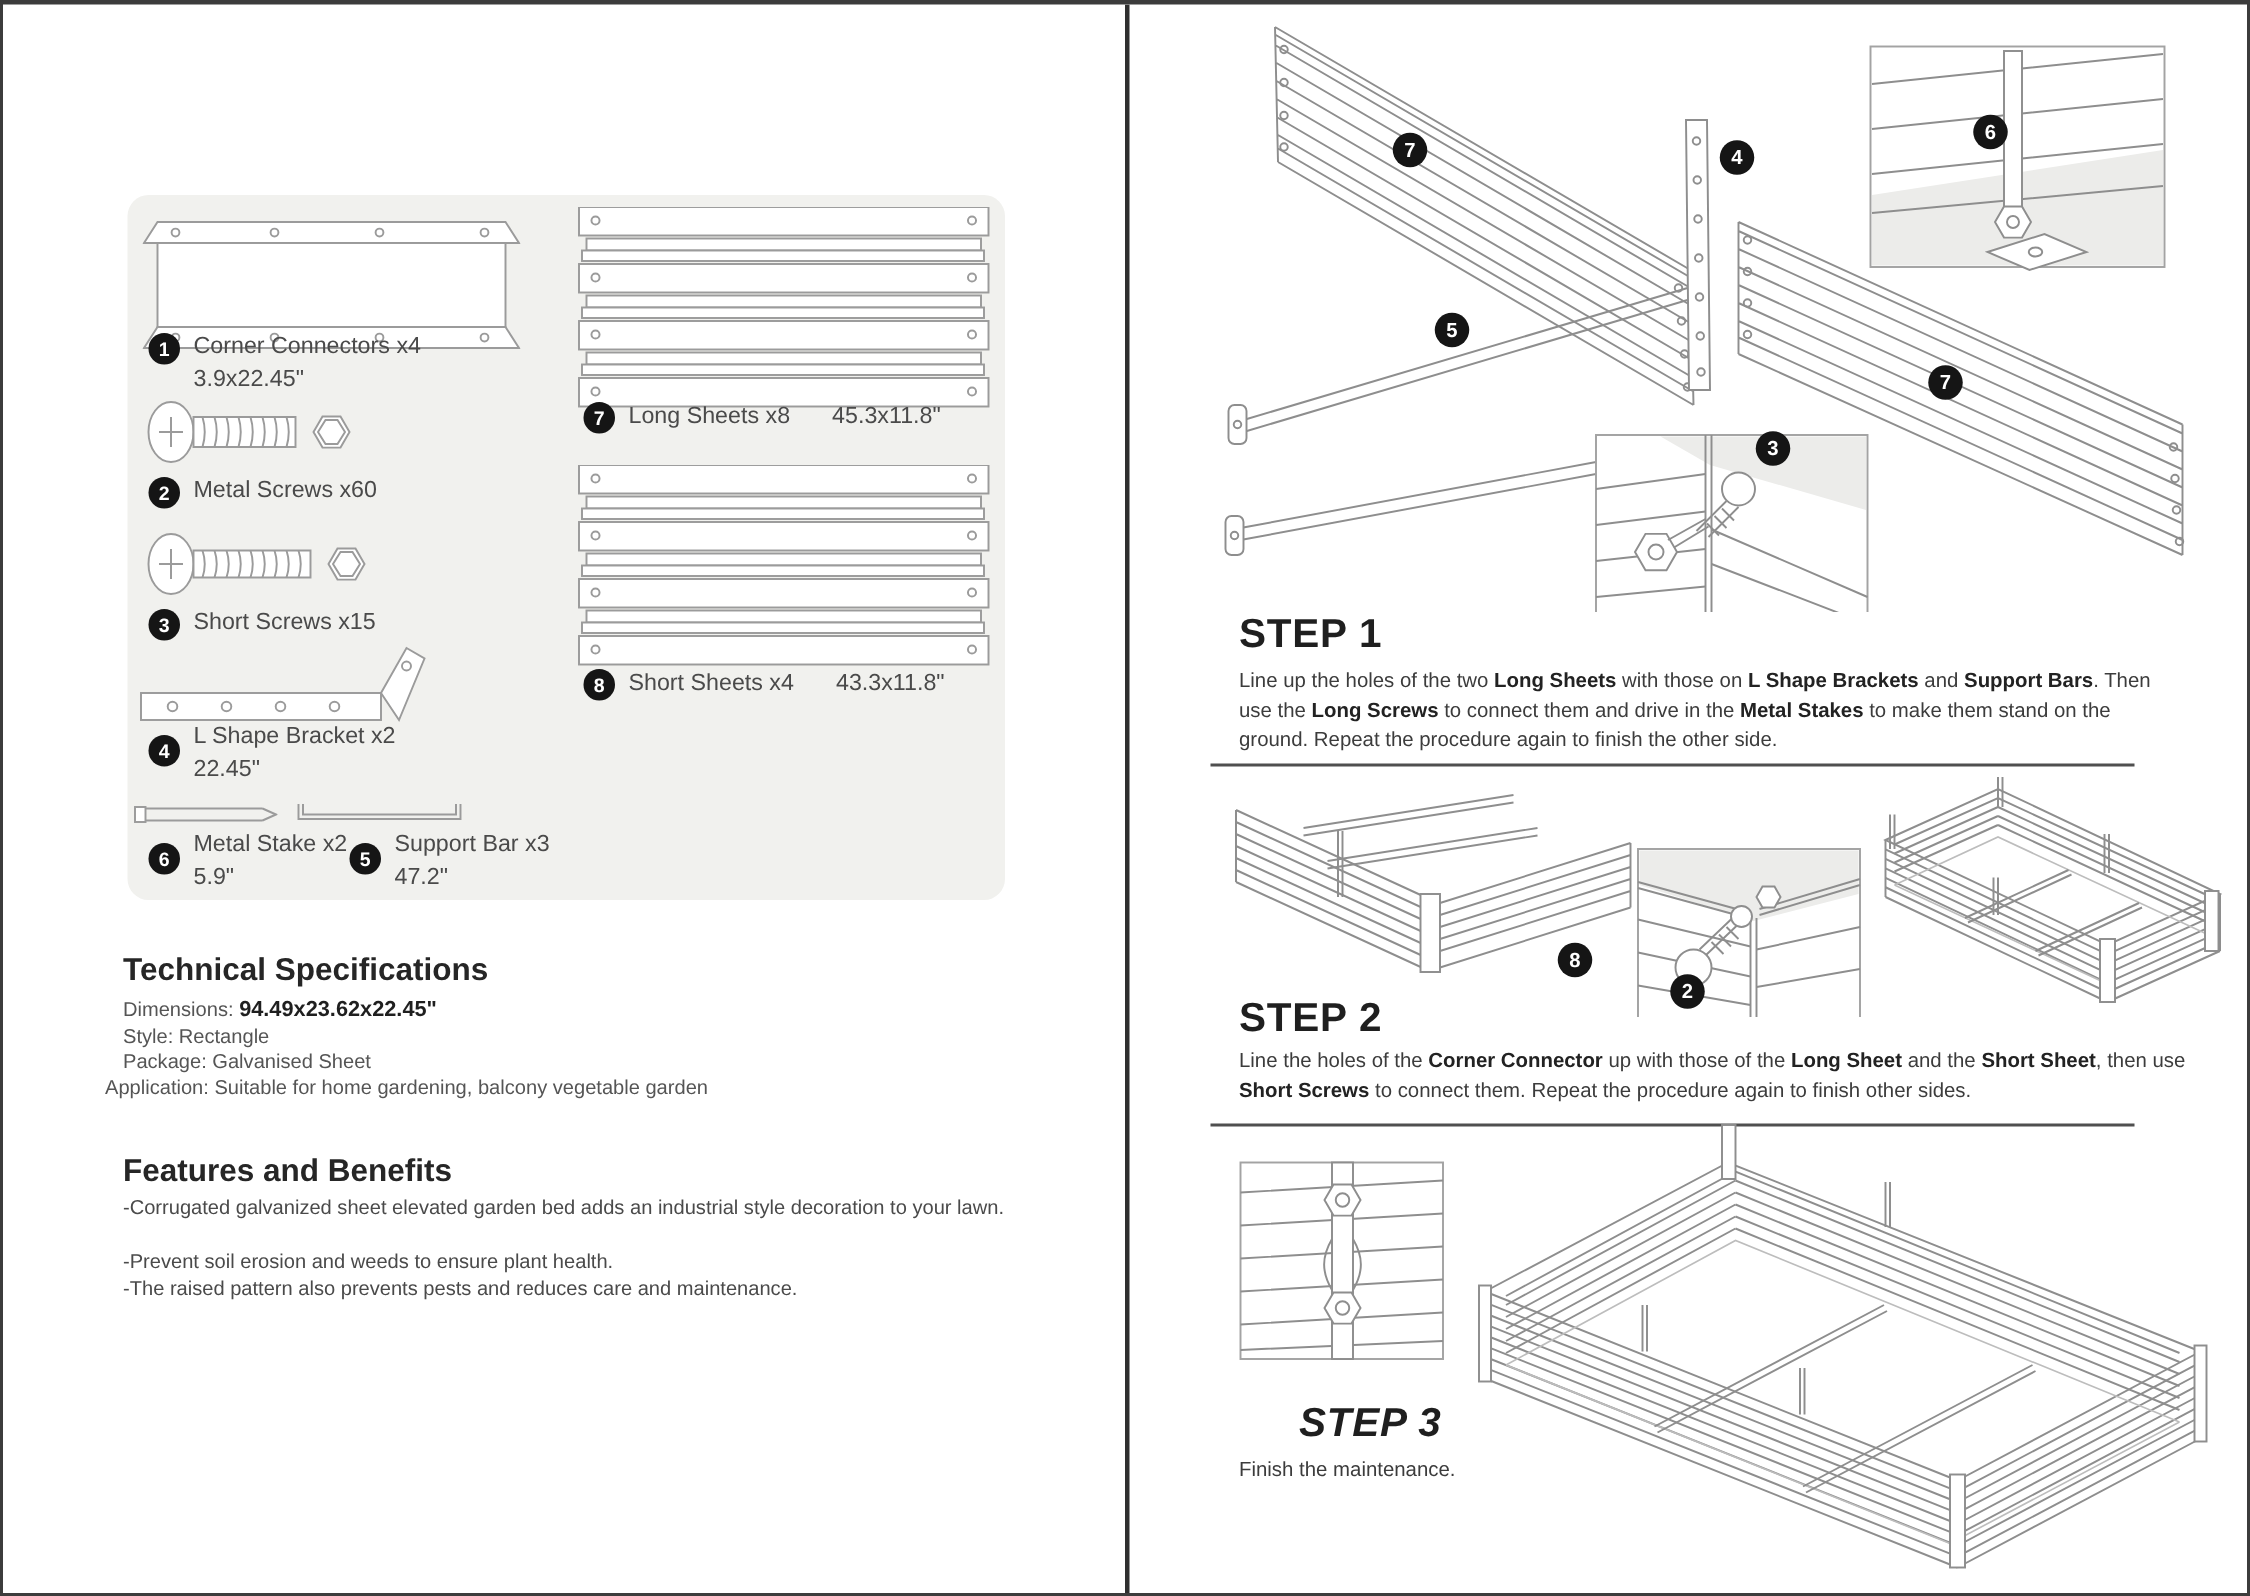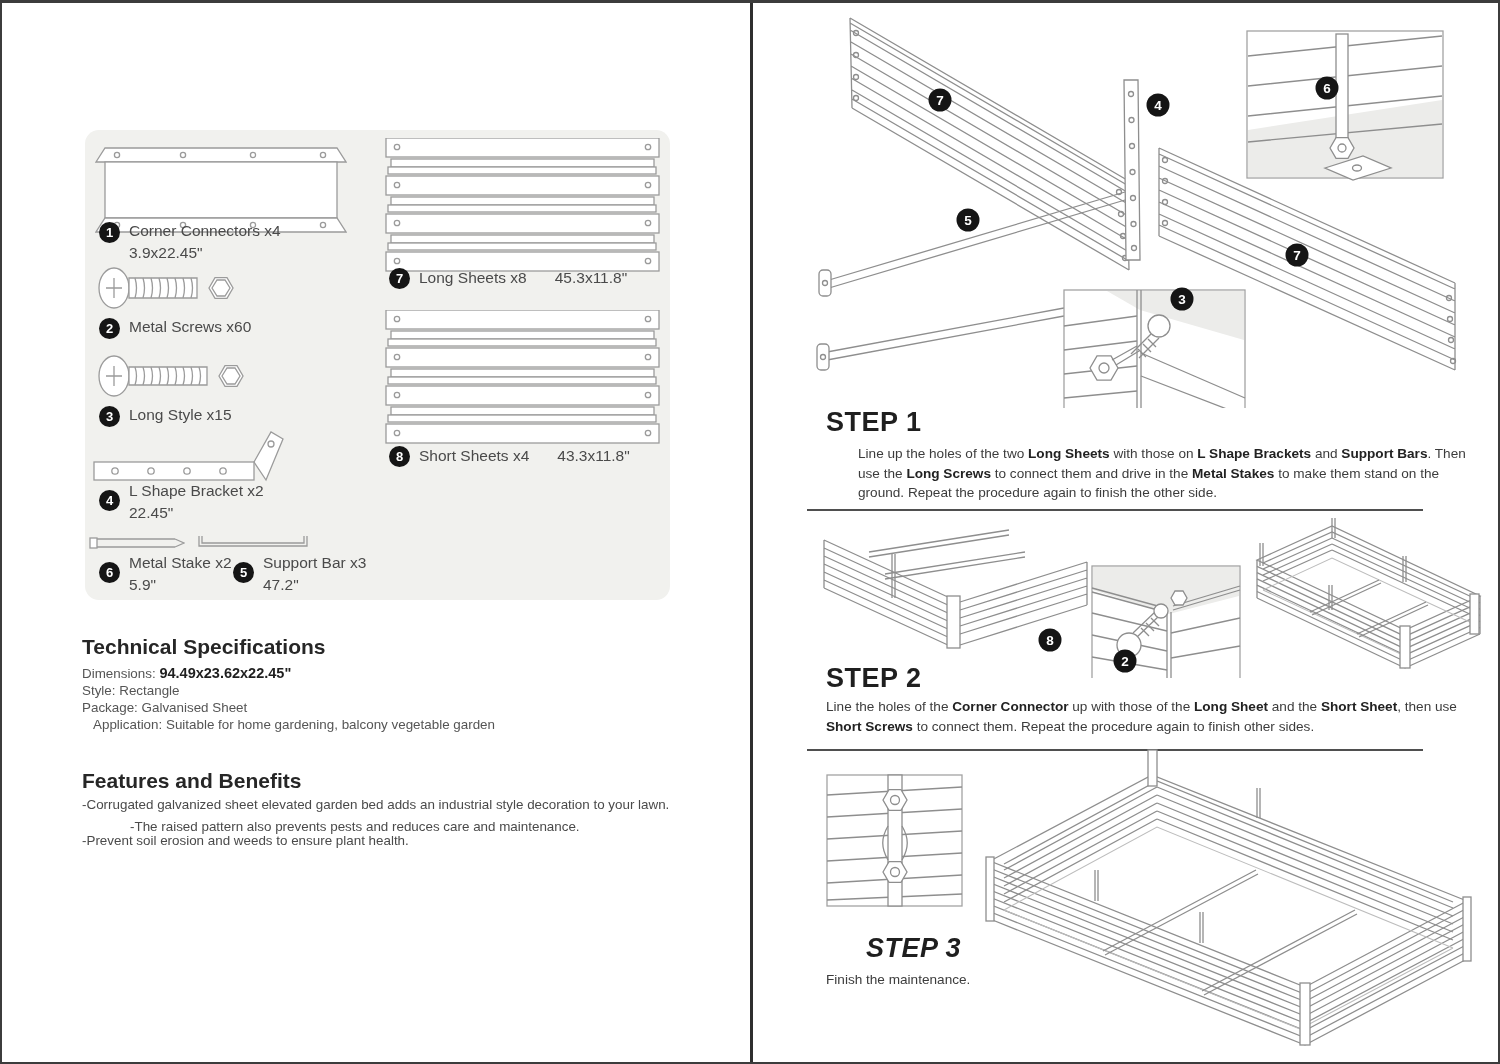--- a/index.html
+++ b/index.html
@@ -99,21 +99,21 @@
         <path class="lh" d="M17,12 V32 M9,22 H25"></path>
         <path class="lf" d="M32,13 H110 V31 H32 Z"></path>
         <path class="lh" d="M38,13 Q41,22 38,31 M46,13 Q49,22 46,31 M54,13 Q57,22 54,31 M62,13 Q65,22 62,31 M70,13 Q73,22 70,31 M78,13 Q81,22 78,31 M86,13 Q89,22 86,31 M94,13 Q97,22 94,31 M102,13 Q105,22 102,31"></path>
         <polygon class="lf" points="122,22 128,11.6 140,11.6 146,22 140,32.4 128,32.4"></polygon>
         <polygon class="lh" points="125,22 130,14 138,14 143,22 138,30 130,30"></polygon>
       </svg>
     </div>
     <div class="pkg-item" style="left:14px;top:276px;">
       <span class="pkg-badge">3</span>
       <div>
-          <div>Long Style x15</div>
+          <div>Short Screws x15</div>
         </div>
     </div>
 
     <div class="svgdraw" style="left:8px;top:298px;">
       <svg width="192" height="58" viewBox="0 0 192 58">
         <polygon class="lf" points="161,34 178,4 190,11 173,52"></polygon>
         <rect class="lf" x="1" y="34" width="160" height="18"></rect>
         <circle class="lh" cx="22" cy="43" r="3.2"></circle>
           <circle class="lh" cx="58" cy="43" r="3.2"></circle>
         <circle class="lh" cx="94" cy="43" r="3.2"></circle>
@@ -218,26 +218,26 @@
     </div>
   </div>
 
   <div class="sec-head" style="left:80px;top:632px;">Technical Specifications</div>
   <div class="spec-line" style="left:80px;top:662px;">
     <span>Dimensions:</span>
     <b>94.49x23.62x22.45"</b>
   </div>
   <div class="spec-line" style="left:80px;top:680px;">Style: Rectangle</div>
   <div class="spec-line" style="left:80px;top:697px;">Package: Galvanised Sheet</div>
-  <div class="spec-line" style="left:91px;top:714px;">Application: Suitable for home gardening, balcony vegetable garden</div>
+  <div class="spec-line" style="left:68px;top:714px;">Application: Suitable for home gardening, balcony vegetable garden</div>
 
   <div class="sec-head" style="left:80px;top:766px;">Features and Benefits</div>
   <div class="feat-line" style="left:80px;top:794px;">-Corrugated galvanized sheet elevated garden bed adds an industrial style decoration to your lawn.</div>
   <div class="feat-line" style="left:80px;top:830px;">-Prevent soil erosion and weeds to ensure plant health.</div>
-  <div class="feat-line" style="left:80px;top:816px;margin-left:48px;">-The raised pattern also prevents pests and reduces care and maintenance.</div>
+  <div class="feat-line" style="left:80px;top:848px;">-The raised pattern also prevents pests and reduces care and maintenance.</div>
 
   <div class="svgdraw" style="left:805px;top:5px;">
     <svg width="680" height="400" viewBox="0 0 680 400">
 
       <path class="sh" d="M43,10 L320,172 M43,15 L320,177 M43,22 L320,184 M44,34 L321,196 M44,46 L321,208 M44,58 L321,220 M44,70 L321,232 M45,82 L322,244 M45,91 L322,253 M45,100 L322,262 M43,10 L45,100 M320,172 L322,262"></path>
       <circle class="sh" cx="49" cy="25" r="2.5"></circle>
         <circle class="sh" cx="49" cy="47" r="2.5"></circle>
       <circle class="sh" cx="49" cy="69" r="2.5"></circle>
         <circle class="sh" cx="49" cy="90" r="2.5"></circle>
       <circle class="sh" cx="312" cy="184" r="2.5"></circle>
@@ -294,21 +294,21 @@
   </div>
 
   <div class="callout" style="left:938px;top:97px;">7</div>
   <div class="callout" style="left:1156px;top:102px;">4</div>
   <div class="callout" style="left:1325px;top:85px;">6</div>
   <div class="callout" style="left:966px;top:217px;">5</div>
   <div class="callout" style="left:1180px;top:296px;">3</div>
   <div class="callout" style="left:1295px;top:252px;">7</div>
 
   <div class="step-head" style="left:824px;top:404px;">STEP 1</div>
-  <div class="step-body" style="left:824px;top:441px;width:614px;margin-left:32px;">Line up the holes of the two <b>Long Sheets</b> with those on <b>L Shape Brackets</b> and <b>Support Bars</b>. Then use the <b>Long Screws</b> to connect them and drive in the <b>Metal Stakes</b> to make them stand on the ground. Repeat the procedure again to finish the other side.</div>
+  <div class="step-body" style="left:824px;top:441px;width:614px;">Line up the holes of the two <b>Long Sheets</b> with those on <b>L Shape Brackets</b> and <b>Support Bars</b>. Then use the <b>Long Screws</b> to connect them and drive in the <b>Metal Stakes</b> to make them stand on the ground. Repeat the procedure again to finish the other side.</div>
 
   <div class="hr-div" style="left:805px;top:506px;width:616px;"></div>
 
   <div class="svgdraw" style="left:805px;top:515px;">
     <svg width="690" height="160" viewBox="0 0 690 160">
 
       <path class="sh" d="M62,34 L202,12 M62,39 L202,17 M78,56 L218,34 M78,61 L218,39"></path>
       <path class="sh" d="M85,36 V80 M88,36 V80"></path>
       <path class="sh" d="M17,22 L143,80 M17,30 L143,88 M17,38 L143,96 M17,46 L143,104 M17,54 L143,112 M17,62 L143,120 M17,70 L143,128 M17,22 V70"></path>
       <rect class="sf" x="140" y="78" width="13" height="52"></rect>

